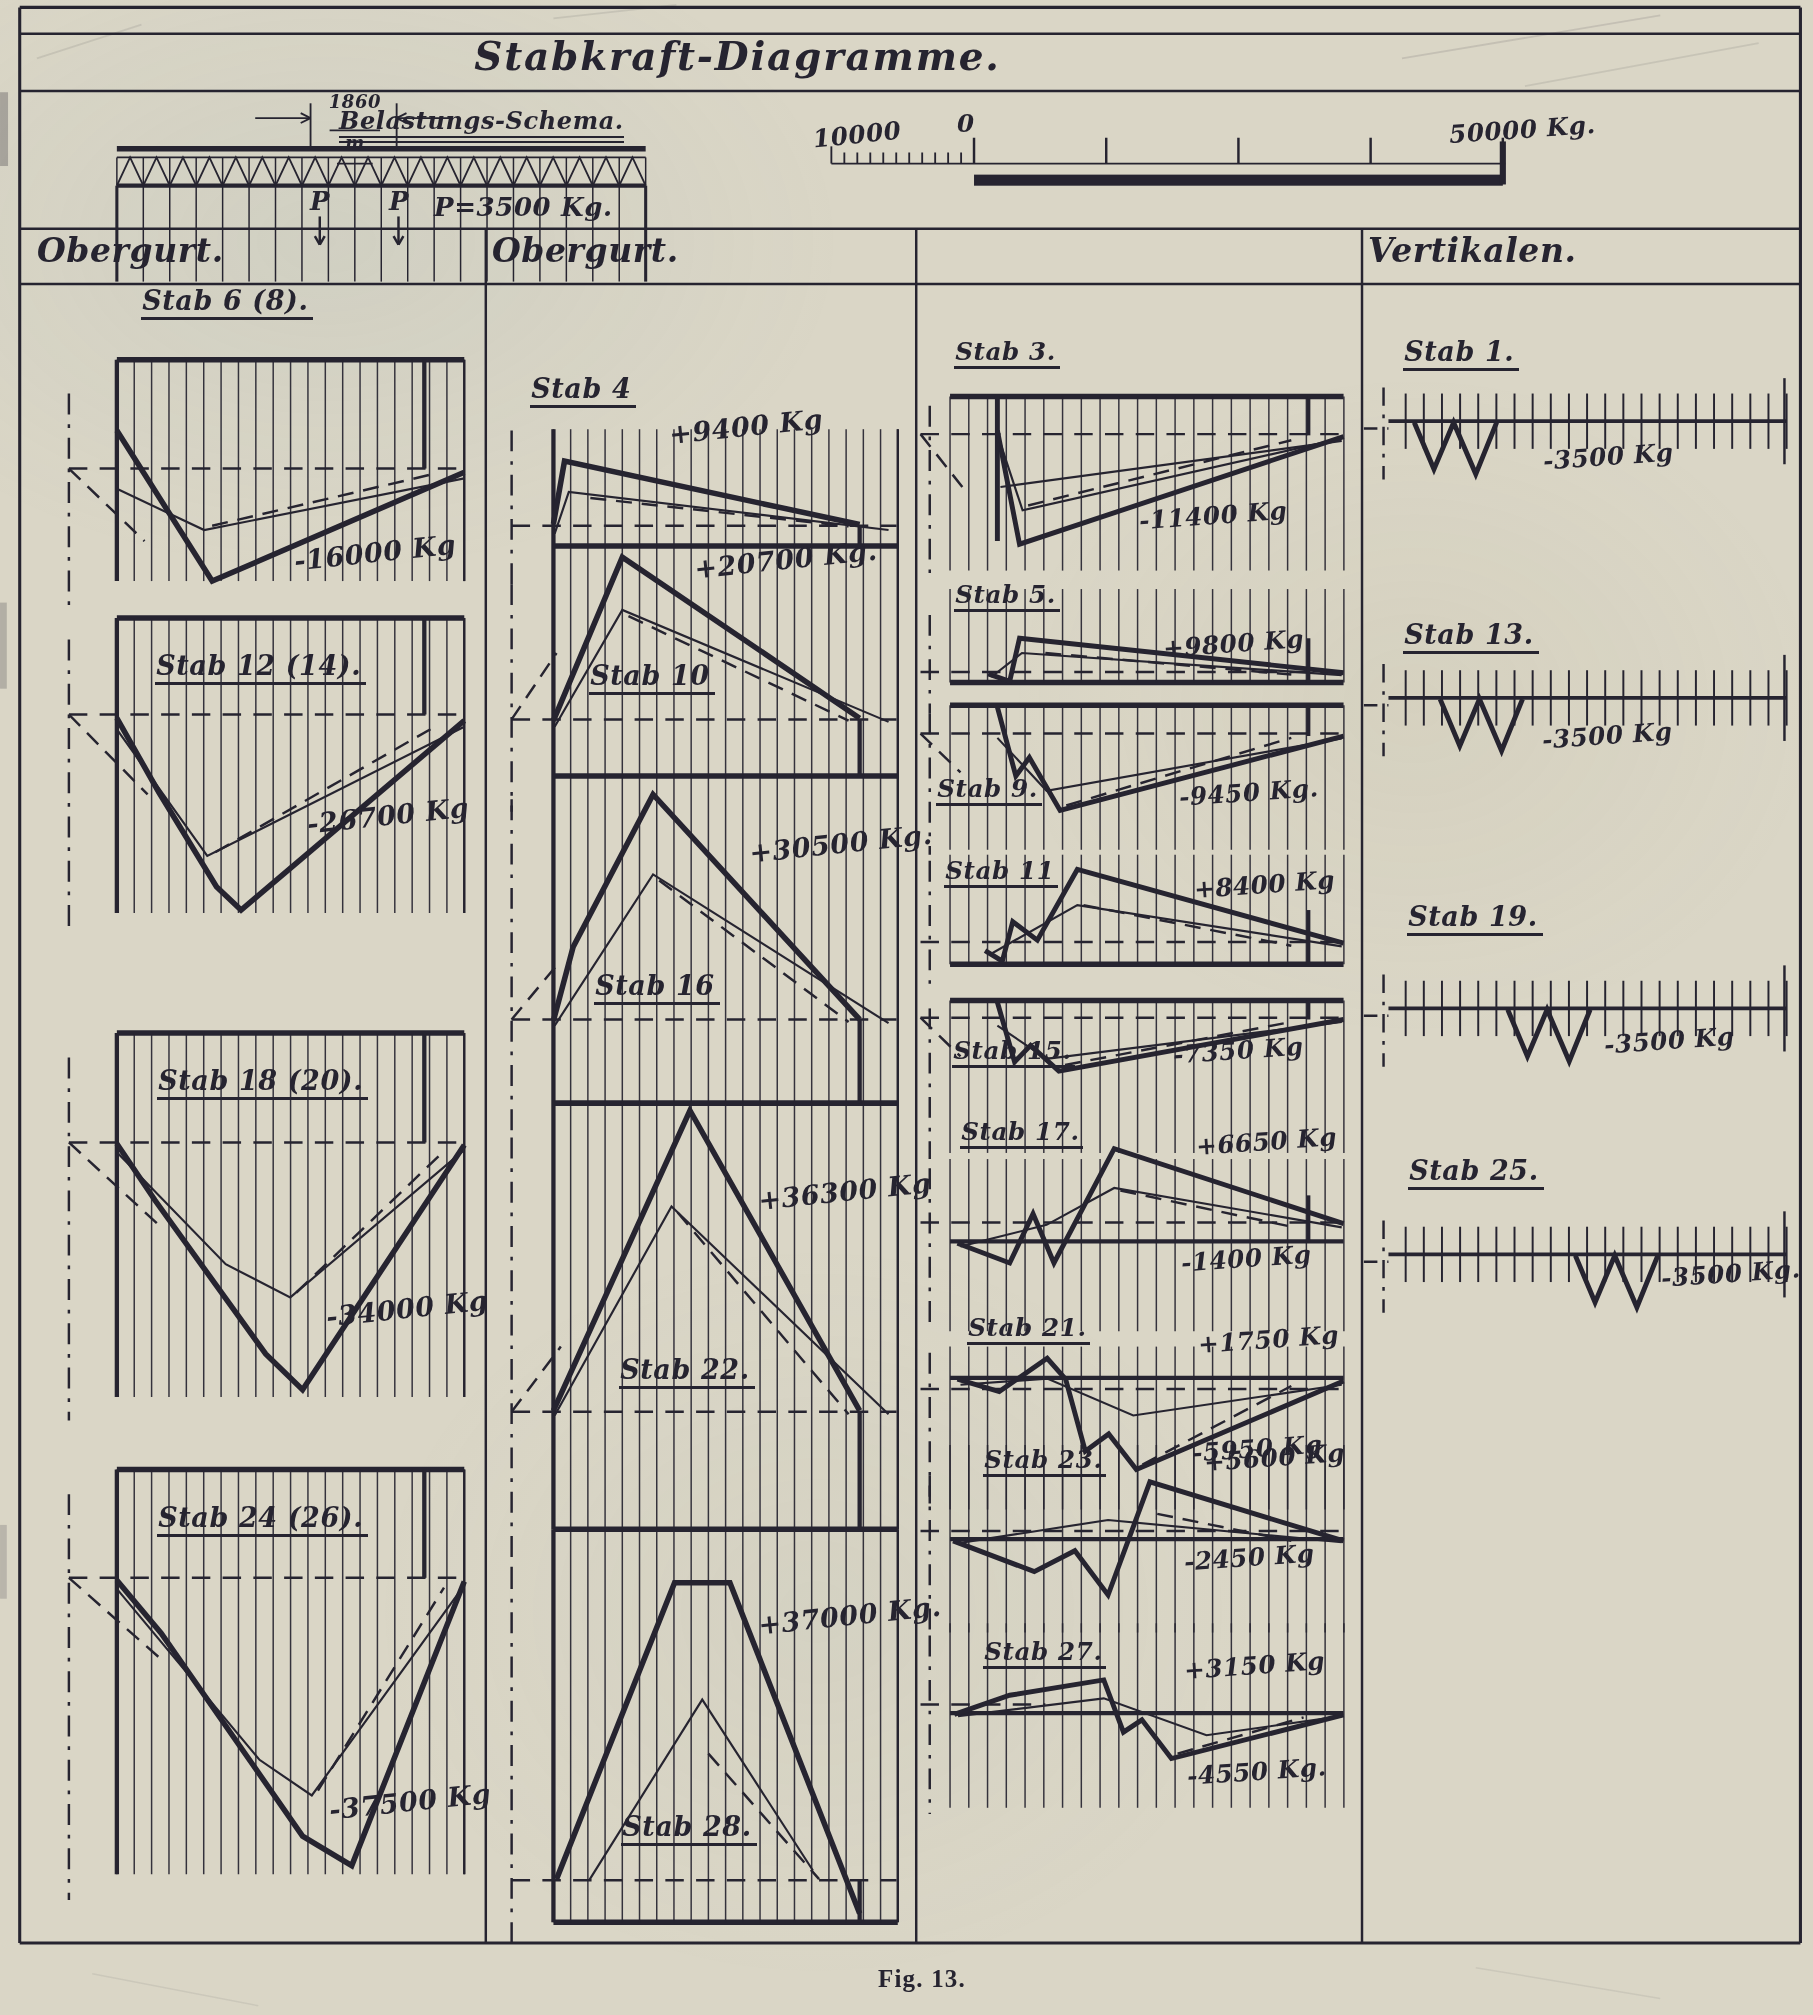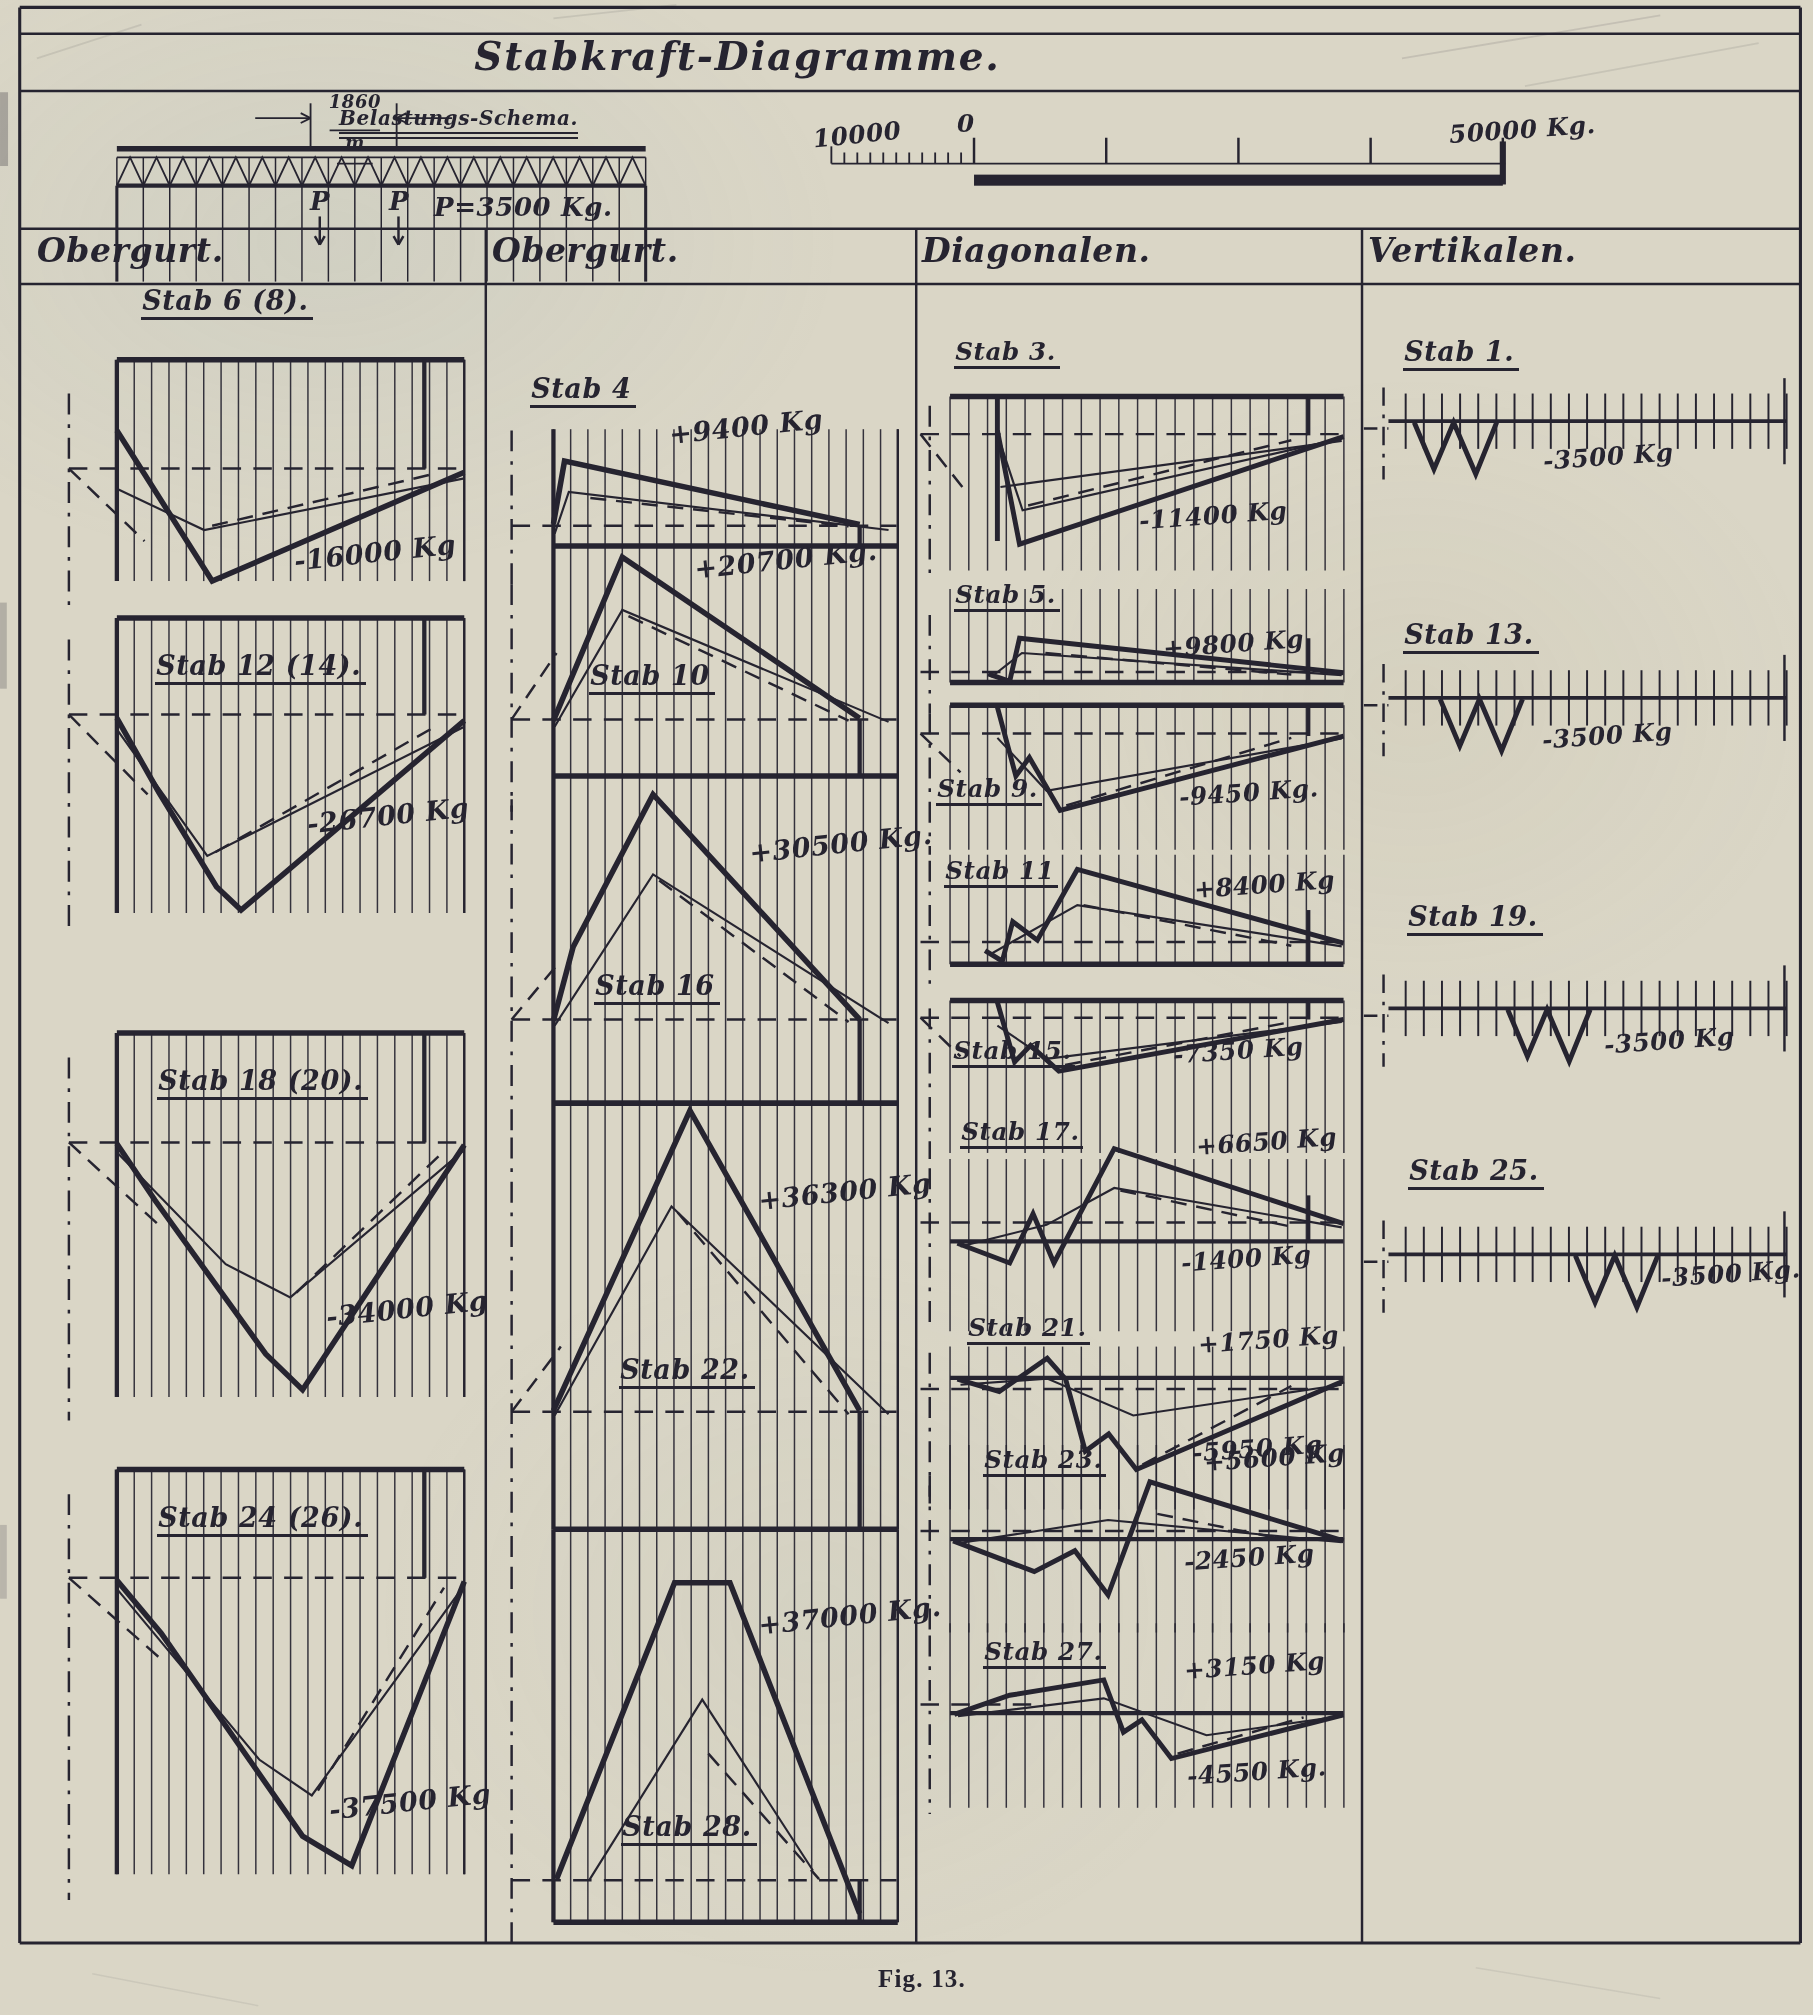--- a/index.html
+++ b/index.html
@@ -14,21 +14,21 @@
   }
   #canvas{position:absolute;left:0;top:0;width:1814px;height:1509px;}
   #plate-svg{position:absolute;left:0;top:0;}
   .hw{
     position:absolute;white-space:nowrap;color:#262430;
     font-family:"DejaVu Serif", serif;font-style:italic;font-weight:700;
     letter-spacing:0.6px;line-height:1.05;
   }
   .title{font-size:39px;text-align:center;letter-spacing:1.8px;}
   .col-header{font-size:33px;text-align:left;}
-  .schema-title{font-size:20px;border-bottom:7.4px double #262430;padding-bottom:2.5px;}
+  .schema-title{font-size:24px;border-bottom:7.4px double #262430;padding-bottom:2.5px;}
   .lbl{font-size:27px;border-bottom:3.1px solid #262430;padding:0 4.9px 1.8px 1.2px;}
   .lbl-sm{font-size:24.6px;border-bottom:3.1px solid #262430;padding:0 3.7px 1.2px 1.2px;}
   .val{font-size:27px;}
   .val-sm{font-size:24.6px;}
   .dim{font-size:18px;}
   .scale-num{font-size:24.6px;}
   .pload{font-size:26px;}
   .caption{
     position:absolute;font-family:"Liberation Serif", serif;font-weight:700;
     font-size:25px;color:#262430;letter-spacing:1.2px;white-space:nowrap;
@@ -820,21 +820,20 @@
   <div class="hw pload" style="left:310px;top:188px;">P</div>
   <div class="hw pload" style="left:389px;top:188px;">P</div>
   <div class="hw pload" style="left:434px;top:194px;">P=3500 Kg.</div>
 
   <div class="hw scale-num r6" style="left:813px;top:122px;">10000</div>
   <div class="hw scale-num" style="left:957px;top:111px;">0</div>
   <div class="hw scale-num r4" style="left:1449px;top:117px;">50000 Kg.</div>
 
   <div class="hw col-header" style="left:37px;top:234px;width:430px;">Obergurt.</div>
   <div class="hw col-header" style="left:492px;top:234px;width:418px;">Obergurt.</div>
-  <div class="hw col-header" style="left:922px;top:234px;width:430px;">Diagonalen.</div>
   <div class="hw col-header" style="left:1368px;top:234px;width:424px;">Vertikalen.</div>
 
   <div class="hw lbl" style="left:141px;top:287px;">Stab 6 (8).</div>
   <div class="hw val r6" style="left:294px;top:539px;">-16000 Kg</div>
   <div class="hw lbl" style="left:155px;top:652px;">Stab 12 (14).</div>
   <div class="hw val r6" style="left:307px;top:802px;">-26700 Kg</div>
   <div class="hw lbl" style="left:157px;top:1067px;">Stab 18 (20).</div>
   <div class="hw val r6" style="left:326px;top:1295px;">-34000 Kg</div>
   <div class="hw lbl" style="left:157px;top:1504px;">Stab 24 (26).</div>
   <div class="hw val r6" style="left:329px;top:1788px;">-37500 Kg</div>

